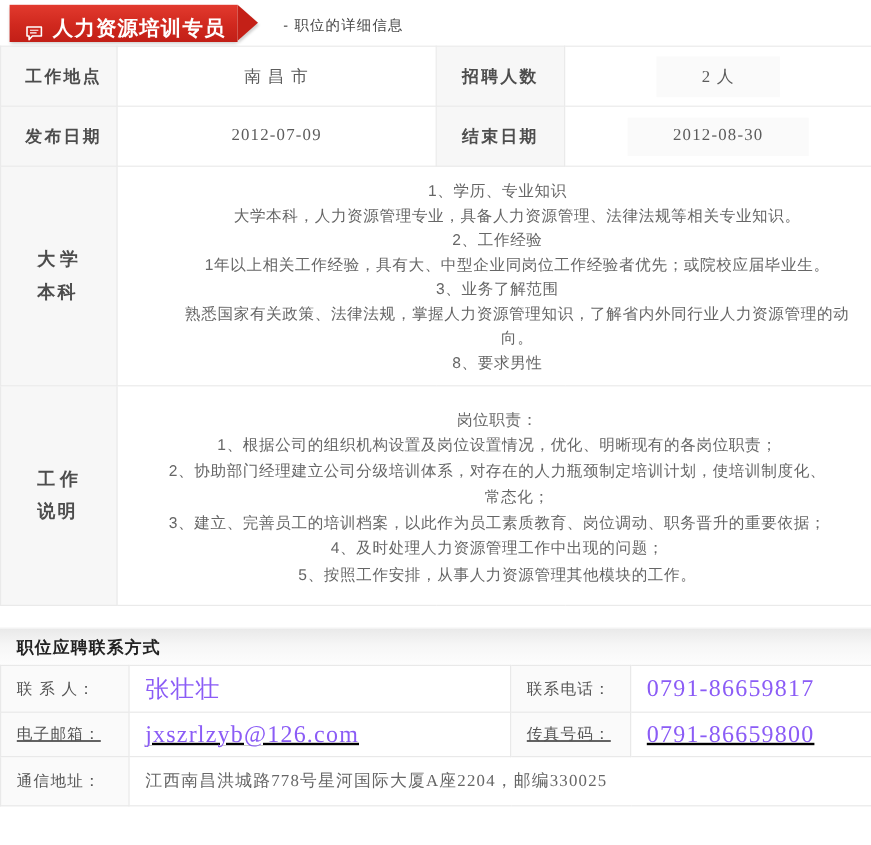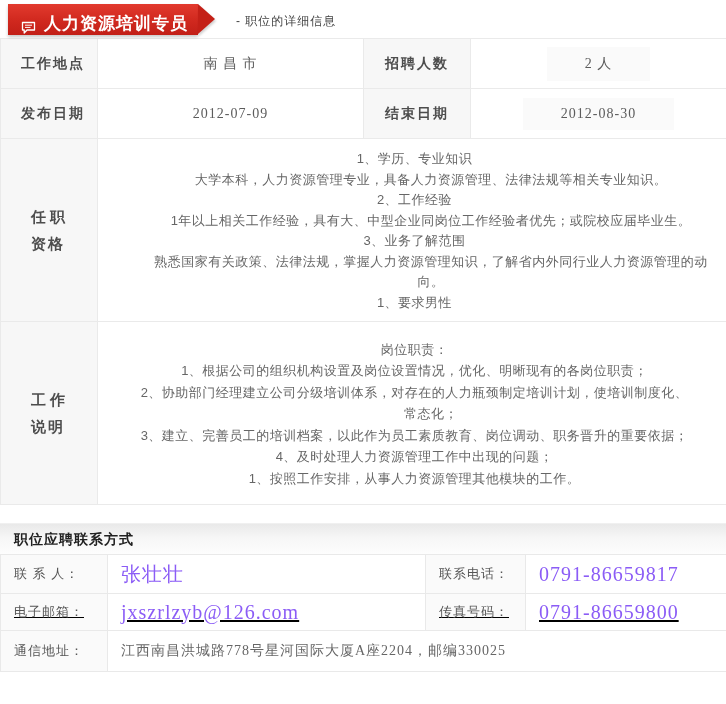--- a/index.html
+++ b/index.html
@@ -126,47 +126,47 @@
       <td><span class="soft-box">2 人</span></td>
     </tr>
     <tr class="r-line">
       <th class="lbl-left">发布日期</th>
       <td>2012-07-09</td>
       <th class="lbl-center">结束日期</th>
       <td><span class="soft-box">2012-08-30</span></td>
     </tr>
     <tr class="r-qual">
       <th class="two-line-wrap">
-        <span class="two-line">任职资格</span>
+        <span class="two-line">大学本科</span>
       </th>
       <td colspan="3" class="content-cell">
         <div class="content">
           <p>1、学历、专业知识</p>
           <p class="sub">大学本科，人力资源管理专业，具备人力资源管理、法律法规等相关专业知识。</p>
           <p>2、工作经验</p>
           <p class="sub">1年以上相关工作经验，具有大、中型企业同岗位工作经验者优先；或院校应届毕业生。</p>
           <p>3、业务了解范围</p>
           <p class="sub">熟悉国家有关政策、法律法规，掌握人力资源管理知识，了解省内外同行业人力资源管理的动向。</p>
-          <p>1、要求男性</p>
+          <p>8、要求男性</p>
         </div>
       </td>
     </tr>
     <tr class="r-desc">
       <th class="two-line-wrap">
         <span class="two-line">工作说明</span>
       </th>
       <td colspan="3" class="content-cell">
         <div class="content content-desc">
           <p>岗位职责：</p>
           <p>1、根据公司的组织机构设置及岗位设置情况，优化、明晰现有的各岗位职责；</p>
           <p>2、协助部门经理建立公司分级培训体系，对存在的人力瓶颈制定培训计划，使培训制度化、</p>
           <p class="sub">常态化；</p>
           <p>3、建立、完善员工的培训档案，以此作为员工素质教育、岗位调动、职务晋升的重要依据；</p>
           <p>4、及时处理人力资源管理工作中出现的问题；</p>
-          <p>1、按照工作安排，从事人力资源管理其他模块的工作。</p>
+          <p>5、按照工作安排，从事人力资源管理其他模块的工作。</p>
         </div>
       </td>
     </tr>
   </tbody>
     </table>
 
   <div class="contact-wrap">
     <div class="contact-header">职位应聘联系方式</div>
     <table class="contact-table">
       <colgroup>

